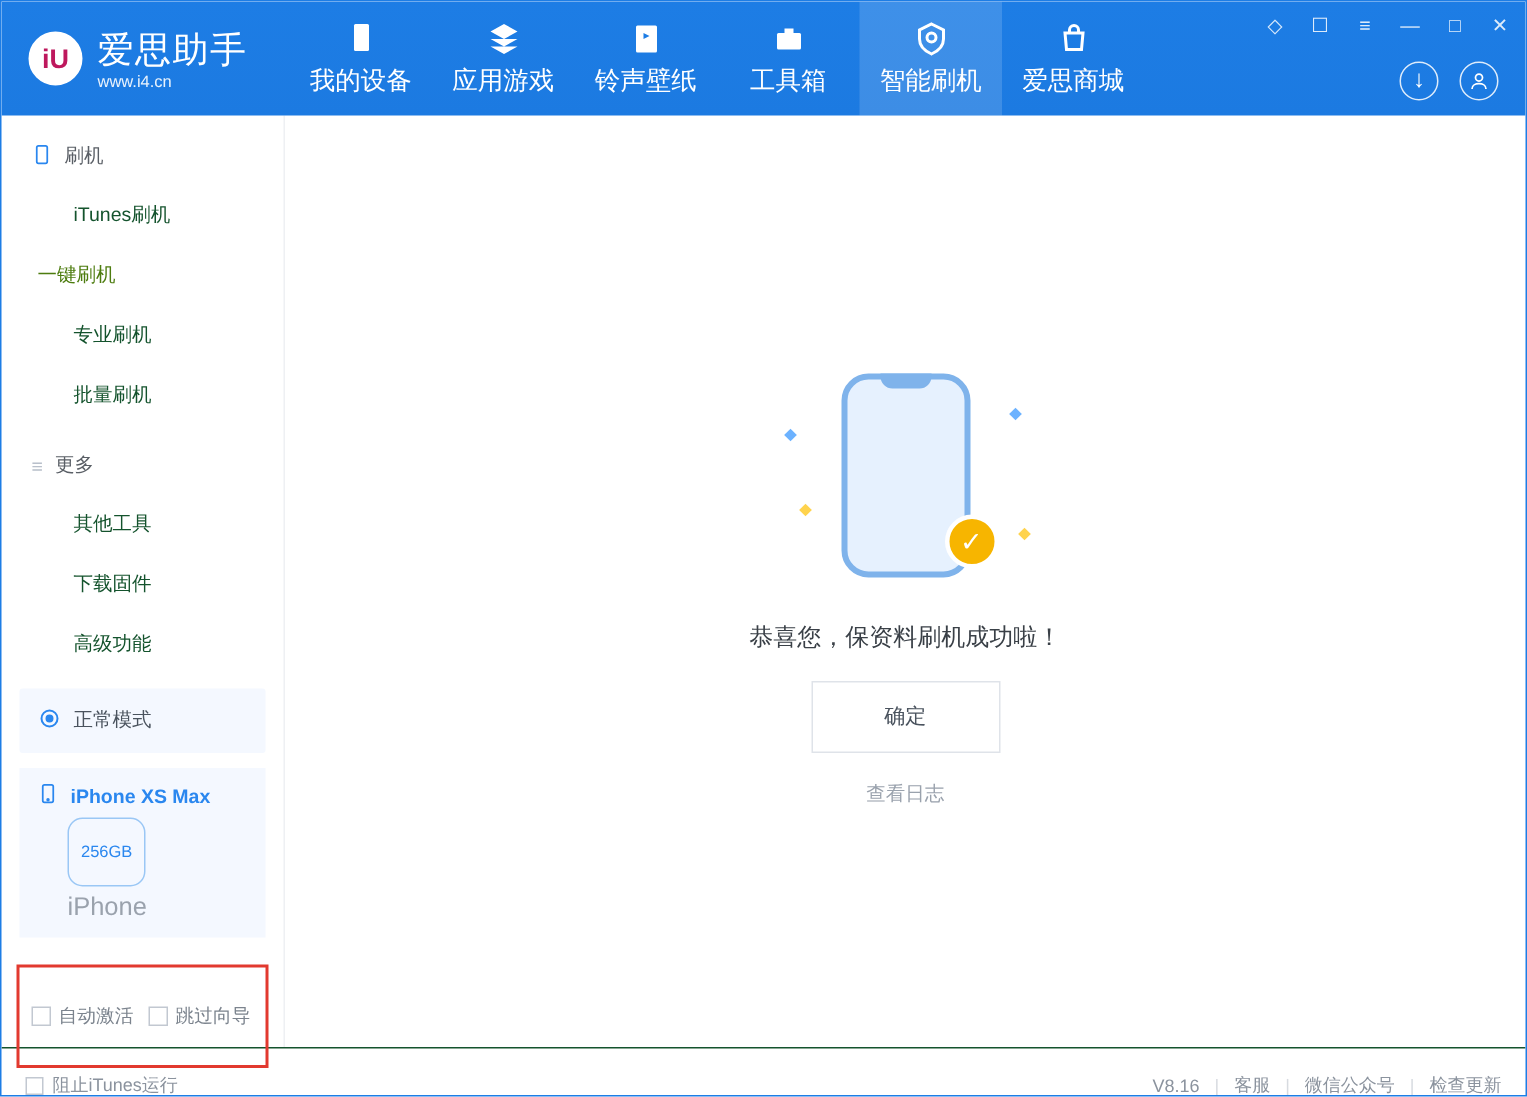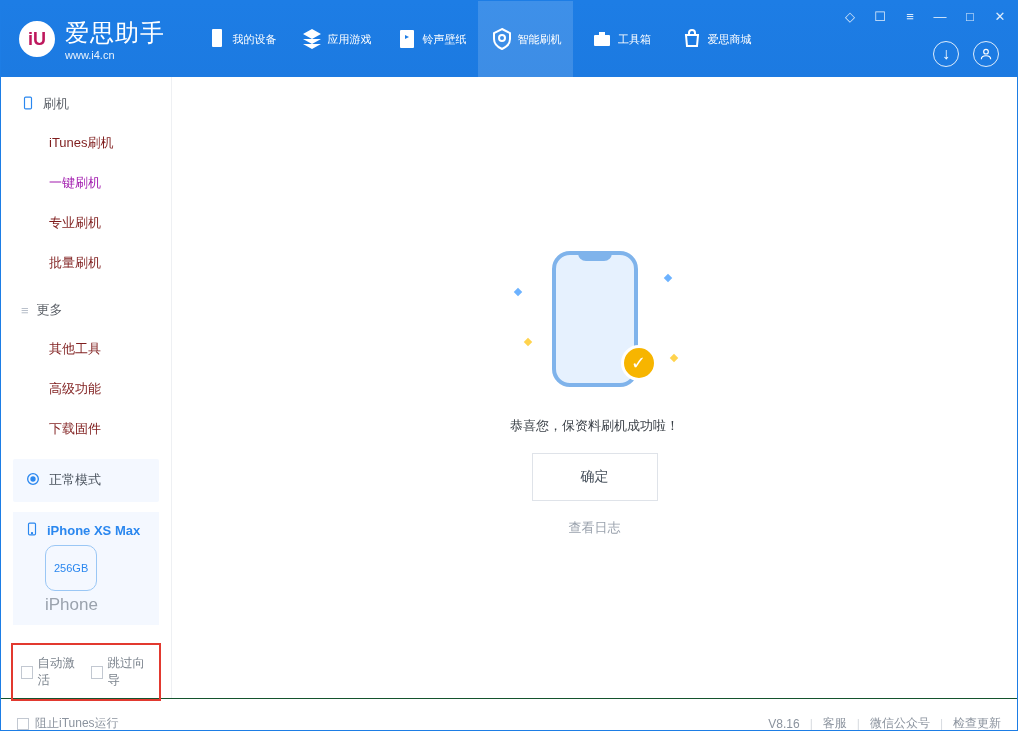--- a/index.html
+++ b/index.html
@@ -5,53 +5,53 @@
 * { box-sizing: border-box; margin: 0; padding: 0; font-family: "Microsoft YaHei", Arial, sans-serif; }
 body { background: #fff; width: 1018px; height: 731px; border: 1px solid #1d7de5; overflow: hidden; }
 
 .titlebar { height: 76px; background: linear-gradient(180deg, #1d7de5, #1c7ae1); display: flex; align-items: center; padding-left: 18px; color: #fff; position: relative; }
 .logo-block { display: flex; align-items: center; gap: 10px; margin-right: 28px; }
 .logo-circle { width: 36px; height: 36px; border-radius: 50%; border: 2px solid #fff; display:flex; align-items:center; justify-content:center; font-weight:bold; font-size:18px; color:#be185d; background:#fff; }
 .logo-text .brand { font-size: 24px; font-weight: 500; letter-spacing:1px; }
 .logo-text .sub { font-size: 11px; opacity: .9; }
 
 .nav-tabs { display:flex; height:100%; }
-.nav-tab { width: 95px; display:flex; flex-direction:row; align-items:center; justify-content:center; gap:4px; font-size:11px; cursor:pointer; }
+.nav-tab { width: 95px; display:flex; flex-direction:column; align-items:center; justify-content:center; gap:4px; font-size:17px; cursor:pointer; }
 .nav-tab.active { background: rgba(255,255,255,.15); }
 .nav-tab .icon { width:24px; height:24px; display:flex; align-items:center; justify-content:center; }
 
 .win-controls { position:absolute; right:8px; top:6px; display:flex; gap:12px; align-items:center; }
 .win-controls span { width:18px; height:18px; color:#fff; opacity:.85; cursor:pointer; display:inline-flex; align-items:center; justify-content:center; font-size:13px;}
 .user-actions { position:absolute; right:18px; bottom:10px; display:flex; gap:14px; }
 .user-actions span { width:26px; height:26px; border:1.5px solid rgba(255,255,255,.85); border-radius:50%; display:flex; align-items:center; justify-content:center; color:#fff; cursor:pointer; }
 
 .body-area { display:flex; height: calc(100% - 76px - 32px); }
-.sidebar { width: 171px; border-right: 1px solid #eef0f3; display:flex; flex-direction:column; }
+.sidebar { width: 189px; border-right: 1px solid #eef0f3; display:flex; flex-direction:column; }
 .side-section-title { display:flex; align-items:center; gap:8px; padding:18px 20px 10px; color:#5a5f66; font-size:13px; }
 .side-section-title .icon { color:#2a87ef; }
-.side-item { padding:11px 20px 11px 48px; font-size:13px; color:#7f1d1d; cursor:pointer; }
-.side-item.active { color:#a21caf; }
+.side-item { padding:11px 20px 11px 48px; font-size:13px; color:#14532d; cursor:pointer; }
+.side-item.active { color:#4d7c0f;padding-left:24px; }
 .side-flex { flex:1; }
 .mode-box { margin:10px 12px; background:#f4f8ff; padding:12px 12px; border-radius:2px; display:flex; align-items:flex-start; gap:8px; font-size:13px; color:#4a535e; }
 .device-box { margin:0 12px 10px; background:#f4f8ff; padding:10px 12px; }
 .device-name { color:#2a87ef; font-size:13px; font-weight:600; display:flex; align-items:center; gap:8px; }
 .badge { display:inline-block; margin-top:6px; margin-left:20px; font-size:11px; color:#2a87ef; border:1px solid #9ac7f5; border-radius:10px; padding:16px 8px; }
 .device-sub { margin-left:20px; font-size:17px; color:#9aa2ad; margin-top:4px;}
-.checks-row { border:2px solid #e2392f; margin:8px 10px 14px; padding:10px 8px; display:flex; gap:10px; font-size:12.5px; color:#7c848e; }
+.checks-row { border:2px solid #e2392f; margin:8px 10px 14px; padding:24px 8px; display:flex; gap:10px; font-size:12.5px; color:#7c848e; }
 .chk { display:flex; align-items:center; gap:5px; cursor:pointer;}
 .chk .box { width:13px; height:13px; border:1px solid #c2c8d1; background:#fff;}
 
 .main { flex:1; position:relative; display:flex; flex-direction:column; align-items:center; justify-content:center; gap:18px;}
 .illus { position:relative; width:200px; height:160px; display:flex; align-items:center; justify-content:center;}
 .phone { width:86px; height:136px; border:4px solid #7fb3eb; border-radius:18px; background:#e6f1fe; position:relative;}
 .phone .notch { position:absolute; top:-4px; left:50%; transform:translateX(-50%); width:34px; height:10px; background:#7fb3eb; border-radius:0 0 8px 8px;}
 .check-badge { position:absolute; right:38px; bottom:18px; width:36px; height:36px; background:#f7b500; border-radius:50%; border:3px solid #fff; display:flex; align-items:center; justify-content:center; color:#fff; font-size:18px;}
 .spark { position:absolute; width:6px; height:6px; background:#6cb2ff; transform:rotate(45deg); }
 .spark.y { background:#ffd34d;}
-.msg { font-size:13px; color:#3a4047; }
+.msg { font-size:16px; color:#3a4047; }
 .ok-btn { border:1px solid #dfe3e9; background:#fff; padding:14px 48px; font-size:14px; color:#4a535e; cursor:pointer;}
 .log-link { font-size:13px; color:#9aa2ad; text-decoration:none; cursor:pointer;}
 
 .statusbar { height:32px; border-top:1px solid #14532d; display:flex; align-items:flex-start; font-size:12px; color:#8b939e; padding:16px 16px; }
 .statusbar .left { display:flex; align-items:center; gap:6px;}
 .statusbar .left .box { width:12px; height:12px; border:1px solid #c2c8d1; }
 .statusbar .right { margin-left:auto; display:flex; align-items:center; gap:10px;}
 .statusbar .right .sep { color:#d7dbe0;}
 .statusbar .link { cursor:pointer; }
 </style>
@@ -85,37 +85,37 @@
       </div>
       <div class="nav-tab">
         <span class="icon">
           <svg width="24" height="24" viewBox="0 0 24 24" fill="#fff">
             <rect x="5" y="3" width="14" height="18" rx="1"></rect>
             <path d="M10 8l4 2-4 2z" fill="#1d7de5"></path>
           </svg>
         </span>
         <span>铃声壁纸</span>
       </div>
+      <div class="nav-tab">
+        <span class="icon">
+          <svg width="24" height="24" viewBox="0 0 24 24" fill="#fff">
+            <rect x="4" y="8" width="16" height="11" rx="1"></rect>
+            <rect x="9" y="5" width="6" height="3"></rect>
+          </svg>
+        </span>
+        <span>工具箱</span>
+      </div>
       <div class="nav-tab active">
         <span class="icon">
           <svg width="24" height="24" viewBox="0 0 24 24" fill="none" stroke="#fff" stroke-width="2">
             <path d="M12 2l8 4v6c0 5-3.5 8-8 10-4.5-2-8-5-8-10V6l8-4z"></path>
             <circle cx="12" cy="11" r="3"></circle>
           </svg>
         </span>
         <span>智能刷机</span>
-      </div>
-      <div class="nav-tab">
-        <span class="icon">
-          <svg width="24" height="24" viewBox="0 0 24 24" fill="#fff">
-            <rect x="4" y="8" width="16" height="11" rx="1"></rect>
-            <rect x="9" y="5" width="6" height="3"></rect>
-          </svg>
-        </span>
-        <span>工具箱</span>
       </div>
       <div class="nav-tab">
         <span class="icon">
           <svg width="24" height="24" viewBox="0 0 24 24" fill="#fff">
             <path d="M6 8h12l-1 11H7L6 8zm3 0V6a3 3 0 016 0v2" stroke="#fff" stroke-width="2" fill="none"></path>
           </svg>
         </span>
         <span>爱思商城</span>
       </div>
     </div>
@@ -152,22 +152,22 @@
         <div class="side-item">专业刷机</div>
         <div class="side-item">批量刷机</div>
       </div>
 
     <div class="side-section-title">
       <span class="icon" style="color:#b9c0cb;">≡</span>
       <span>更多</span>
     </div>
     <div id="side-items2">
         <div class="side-item">其他工具</div>
+        <div class="side-item">下载固件</div>
         <div class="side-item">高级功能</div>
-        <div class="side-item">下载固件</div>
       </div>
 
     <div class="side-flex"></div>
 
     <div class="mode-box">
       <span><svg width="16" height="16" viewBox="0 0 24 24" fill="none" stroke="#2a87ef" stroke-width="2">
             <circle cx="12" cy="12" r="8"></circle>
             <circle cx="12" cy="12" r="3" fill="#2a87ef"></circle>
           </svg></span>
       <span>正常模式</span>

